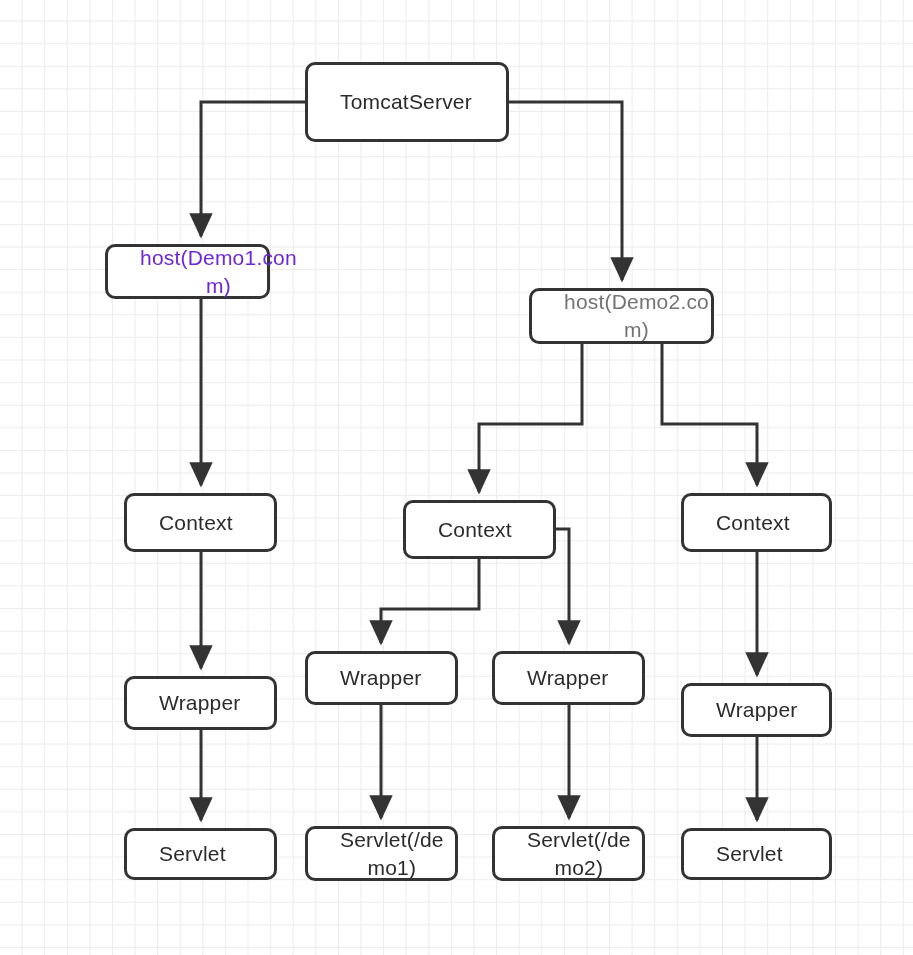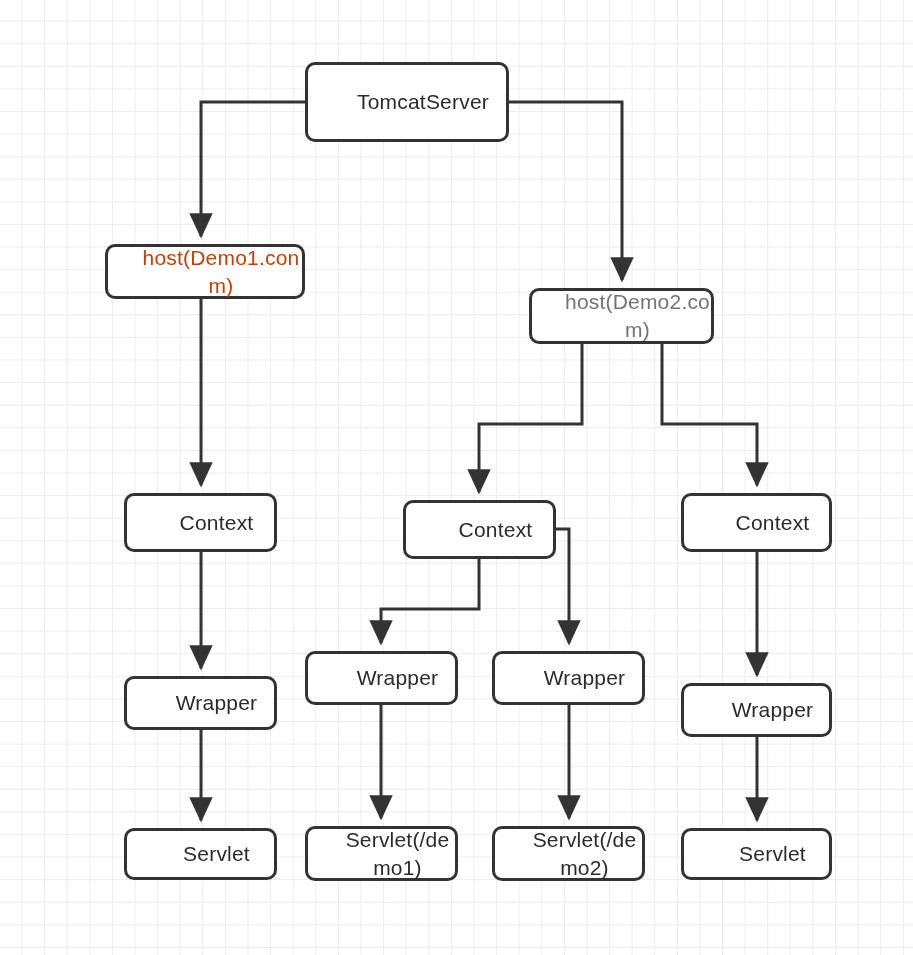--- a/index.html
+++ b/index.html
@@ -31,21 +31,21 @@
     pointer-events: none;
   }
   .node {
     position: absolute;
     box-sizing: border-box;
     background: #ffffff;
     border: 3px solid #333333;
     border-radius: 10px;
     display: flex;
     align-items: center;
-    justify-content: center;
+    justify-content: flex-start;
     text-align: center;
     color: #2b2b2b;
     font-size: 21px;
     line-height: 1.32;
     letter-spacing: 0.2px;
     white-space: pre-line;
     z-index: 2;
     padding-left: 32px;
   }
 </style>
@@ -70,21 +70,21 @@
         <path d="M 556 529 L 569 529 L 569 643" fill="none" stroke="#333333" stroke-width="3" stroke-linejoin="miter" stroke-linecap="butt" marker-end="url(#arrowhead)"></path>
         <path d="M 757 552 L 757 675" fill="none" stroke="#333333" stroke-width="3" stroke-linejoin="miter" stroke-linecap="butt" marker-end="url(#arrowhead)"></path>
         <path d="M 201 730 L 201 820" fill="none" stroke="#333333" stroke-width="3" stroke-linejoin="miter" stroke-linecap="butt" marker-end="url(#arrowhead)"></path>
         <path d="M 381 705 L 381 818" fill="none" stroke="#333333" stroke-width="3" stroke-linejoin="miter" stroke-linecap="butt" marker-end="url(#arrowhead)"></path>
         <path d="M 569 705 L 569 818" fill="none" stroke="#333333" stroke-width="3" stroke-linejoin="miter" stroke-linecap="butt" marker-end="url(#arrowhead)"></path>
         <path d="M 757 737 L 757 820" fill="none" stroke="#333333" stroke-width="3" stroke-linejoin="miter" stroke-linecap="butt" marker-end="url(#arrowhead)"></path>
       </g>
   </svg>
   <div id="node-layer">
       <div class="node" style="left: 305px; top: 62px; width: 204px; height: 80px; border-color: rgb(51, 51, 51); background: rgb(255, 255, 255); color: rgb(43, 43, 43);"><span>TomcatServer</span></div>
-      <div class="node" style="left: 105px; top: 244px; width: 200px; height: 55px; border-color: rgb(51, 51, 51); background: rgb(255, 255, 255); color: #c2410c;"><span>host(Demo1.con
+      <div class="node" style="left: 105px; top: 244px; width: 165px; height: 55px; border-color: rgb(51, 51, 51); background: rgb(255, 255, 255); color: #6d28d9;"><span>host(Demo1.con
 m)</span></div>
       <div class="node" style="left: 529px; top: 288px; width: 185px; height: 56px; border-color: rgb(51, 51, 51); background: rgb(255, 255, 255); color: #737373;"><span>host(Demo2.co
 m)</span></div>
       <div class="node" style="left: 124px; top: 493px; width: 153px; height: 59px; border-color: rgb(51, 51, 51); background: rgb(255, 255, 255); color: rgb(43, 43, 43);"><span>Context</span></div>
       <div class="node" style="left: 403px; top: 500px; width: 153px; height: 59px; border-color: rgb(51, 51, 51); background: rgb(255, 255, 255); color: rgb(43, 43, 43);"><span>Context</span></div>
       <div class="node" style="left: 681px; top: 493px; width: 151px; height: 59px; border-color: rgb(51, 51, 51); background: rgb(255, 255, 255); color: rgb(43, 43, 43);"><span>Context</span></div>
       <div class="node" style="left: 124px; top: 676px; width: 153px; height: 54px; border-color: rgb(51, 51, 51); background: rgb(255, 255, 255); color: rgb(43, 43, 43);"><span>Wrapper</span></div>
       <div class="node" style="left: 305px; top: 651px; width: 153px; height: 54px; border-color: rgb(51, 51, 51); background: rgb(255, 255, 255); color: rgb(43, 43, 43);"><span>Wrapper</span></div>
       <div class="node" style="left: 492px; top: 651px; width: 153px; height: 54px; border-color: rgb(51, 51, 51); background: rgb(255, 255, 255); color: rgb(43, 43, 43);"><span>Wrapper</span></div>
       <div class="node" style="left: 681px; top: 683px; width: 151px; height: 54px; border-color: rgb(51, 51, 51); background: rgb(255, 255, 255); color: rgb(43, 43, 43);"><span>Wrapper</span></div>

